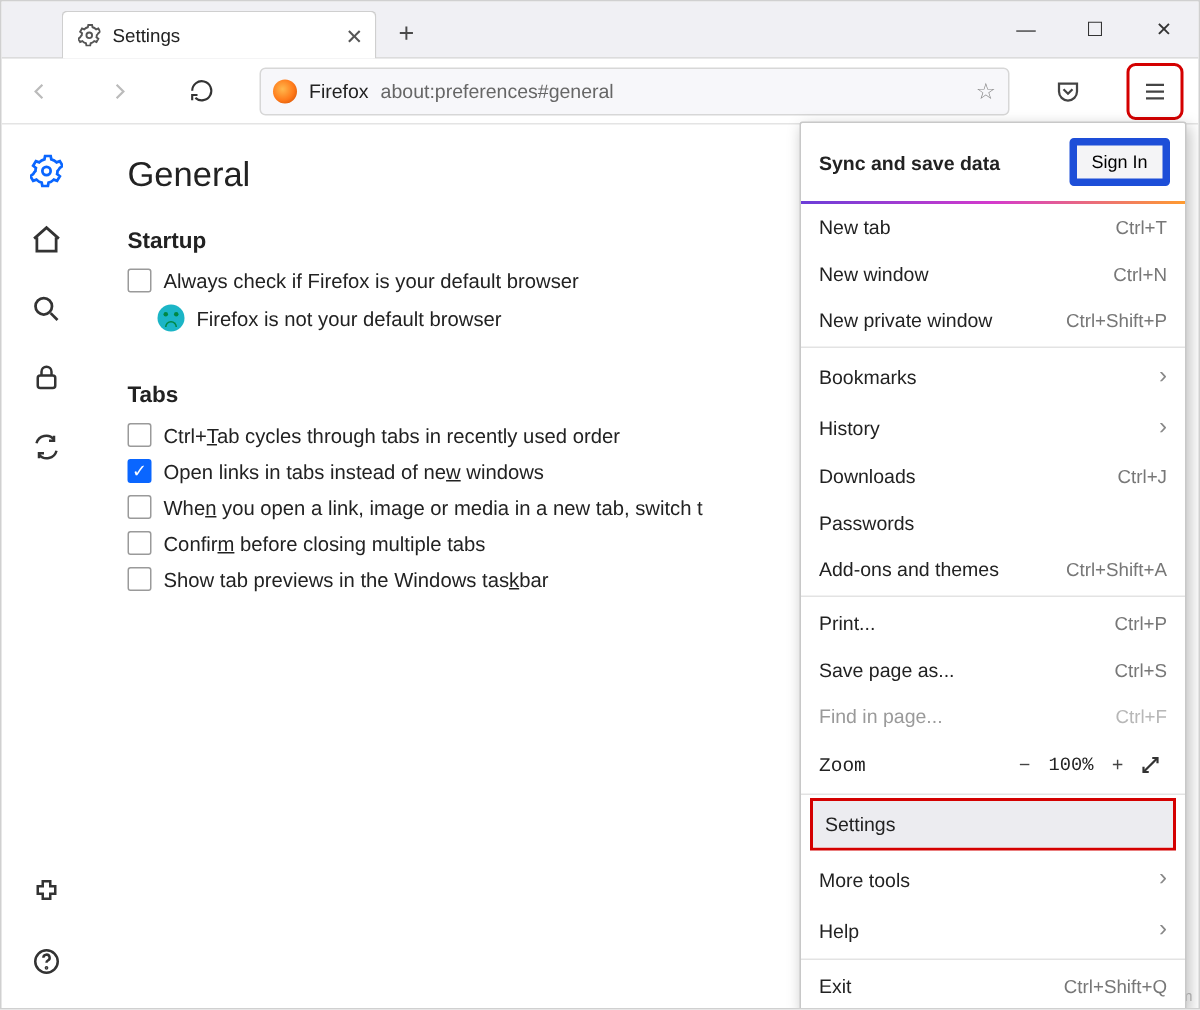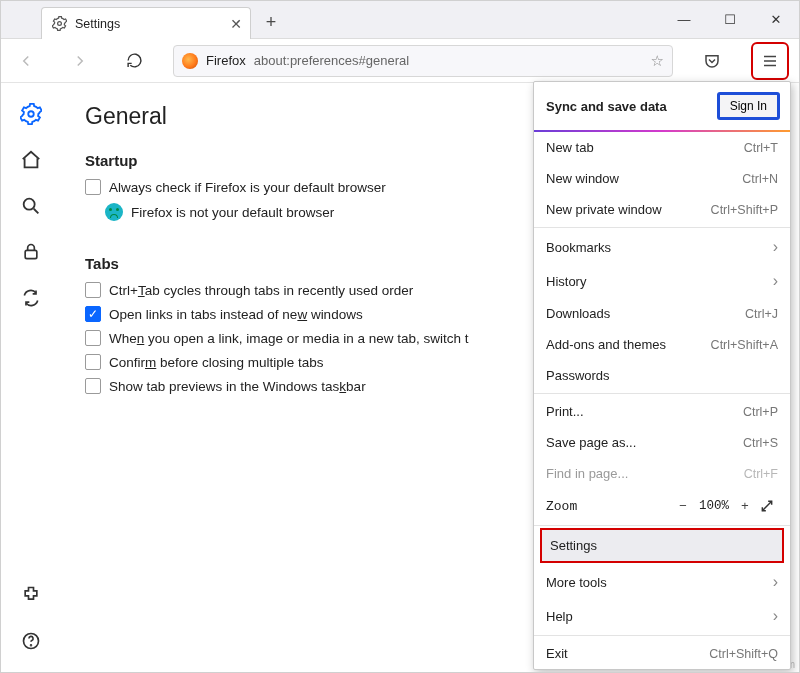--- a/index.html
+++ b/index.html
@@ -160,21 +160,21 @@
     z-index: 10;
   }
   .menu .sync {
     display:flex; align-items:center; justify-content:space-between;
     padding: 10px 10px 10px 12px;
     border-bottom: 2px solid;
     border-image: linear-gradient(to right,#6a3dd8,#d43acc,#ff9c2e) 1;
   }
   .sync b { font-size:13px; }
   .signin-btn {
-    border:3px solid #1d4ed8; background:#f4f4f6; border-radius:3px;
+    border:5px solid #1d4ed8; background:#f4f4f6; border-radius:3px;
     padding:4px 10px; font-size:12px;
   }
   .mitem {
     display:flex; align-items:center; justify-content:space-between;
     padding: 8px 12px;
     color:#222;
     width:100%;
   }
   .mitem.disabled { color:#9a9a9a; }
   .mitem .shortcut { color:#777; font-size:12.5px; }
@@ -373,25 +373,25 @@
   </div>
   <div class="mitem">
     <span>History</span>
     <span class="caret">›</span>
   </div>
   <div class="mitem">
     <span>Downloads</span>
     <span class="shortcut">Ctrl+J</span>
   </div>
   <div class="mitem">
+    <span>Passwords</span>
+  </div>
+  <div class="mitem">
     <span>Add-ons and themes</span>
     <span class="shortcut">Ctrl+Shift+A</span>
-  </div>
-  <div class="mitem">
-    <span>Passwords</span>
   </div>
   <div class="sep"></div>
   <div class="mitem">
     <span>Print...</span>
     <span class="shortcut">Ctrl+P</span>
   </div>
   <div class="mitem">
     <span>Save page as...</span>
     <span class="shortcut">Ctrl+S</span>
   </div>

